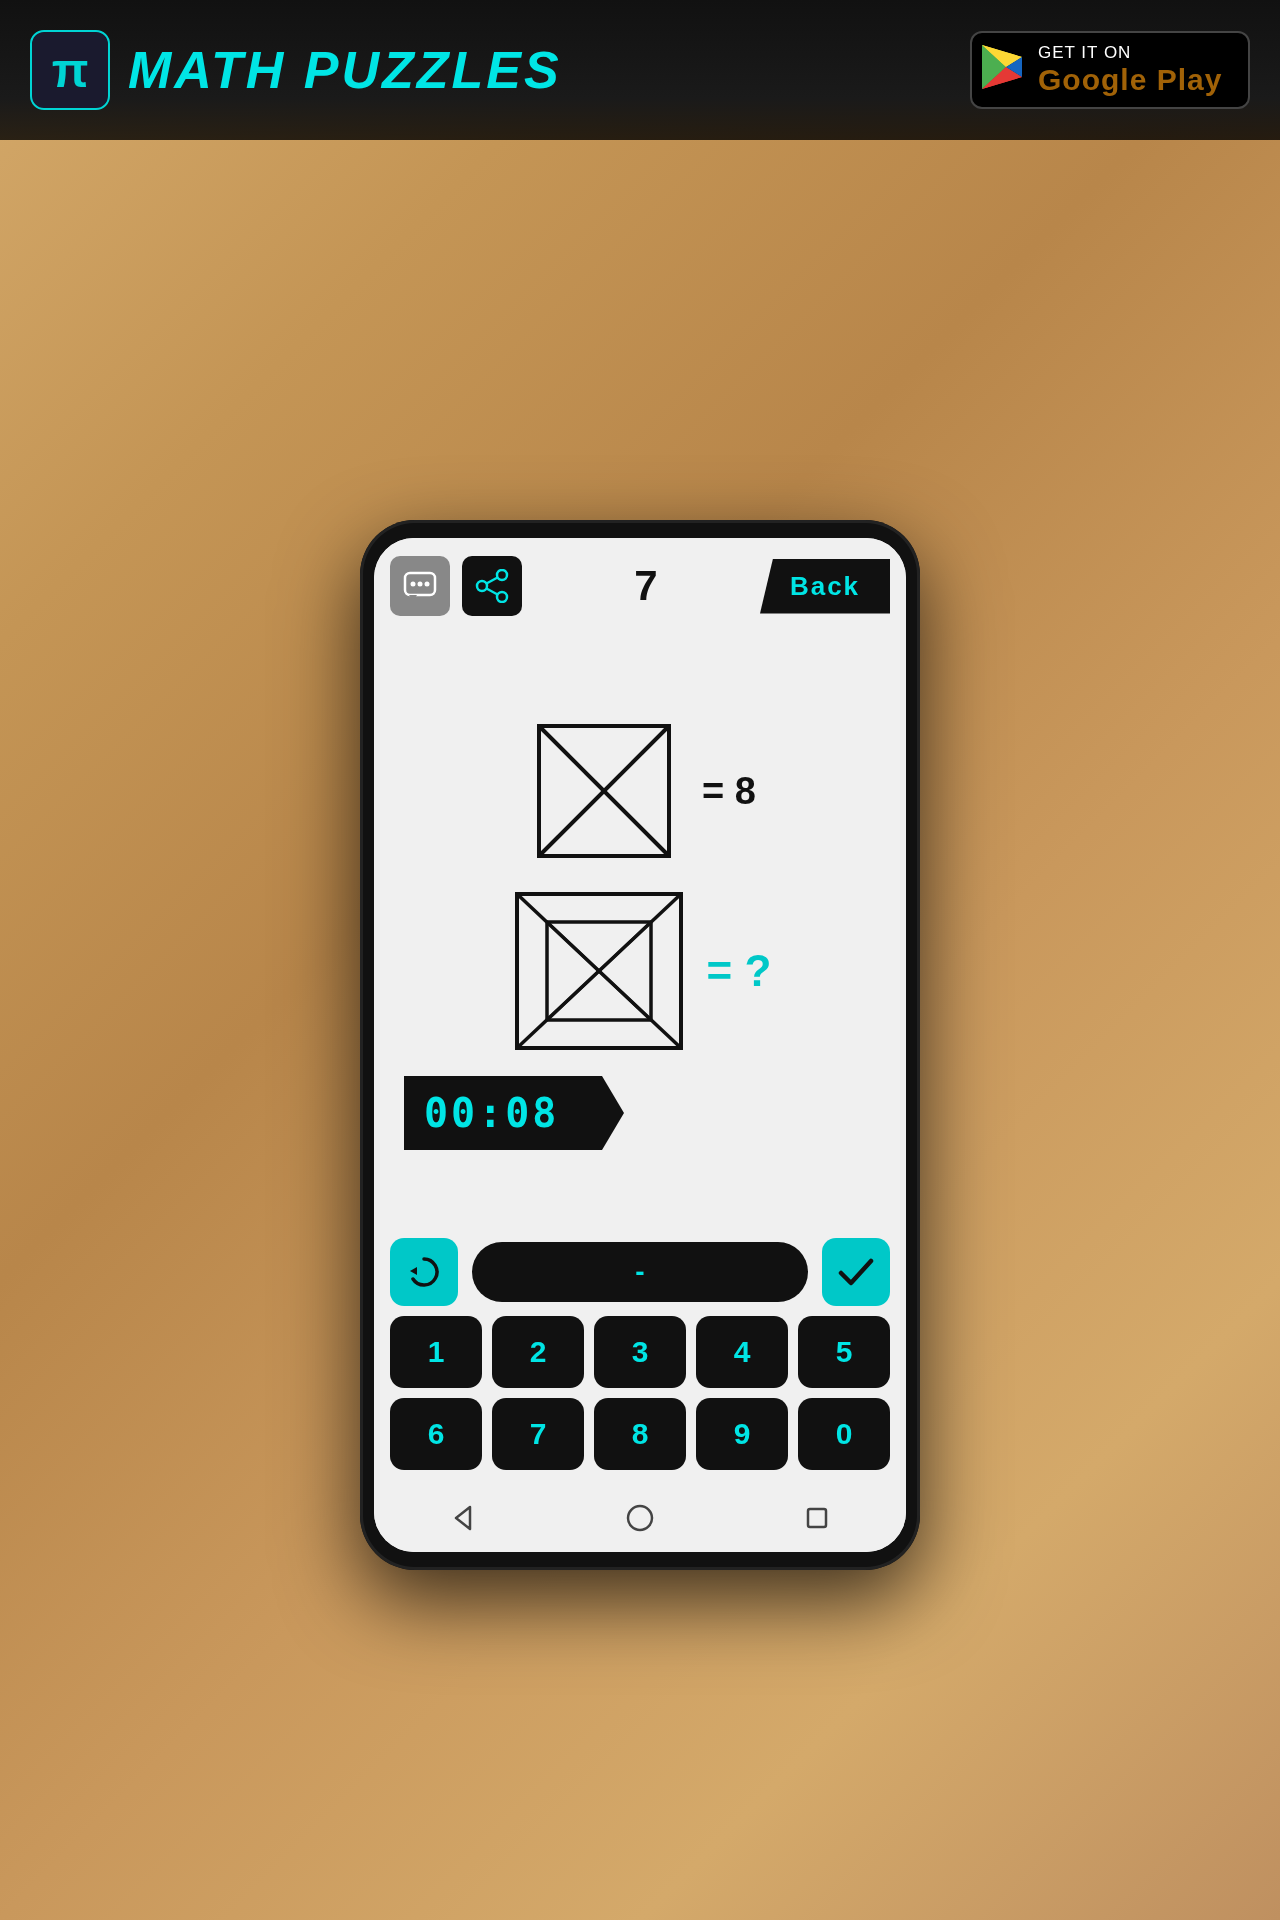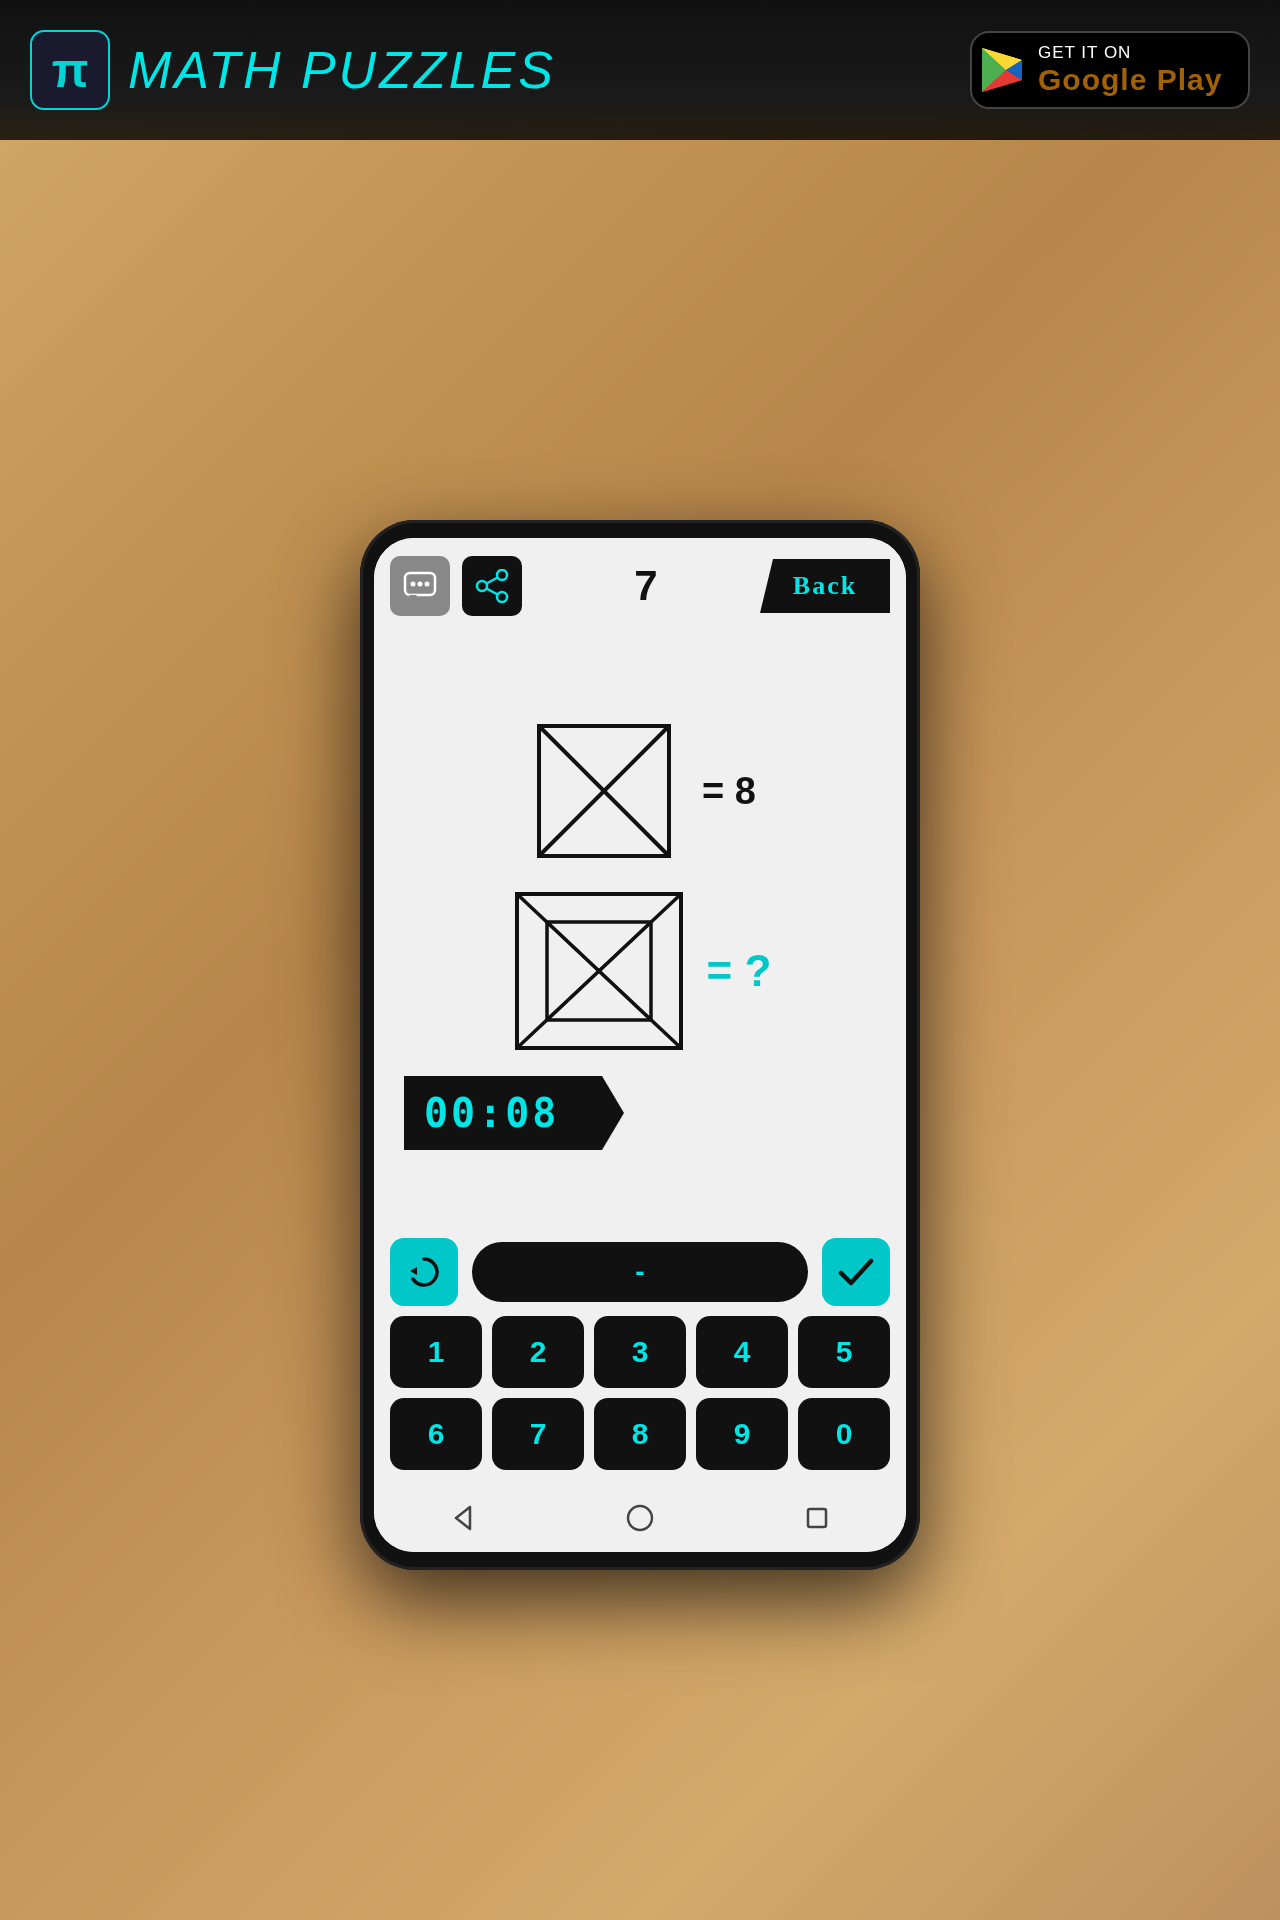--- a/index.html
+++ b/index.html
@@ -52,33 +52,33 @@
 
     .pi-icon span {
       color: #00d4d4;
       font-size: 48px;
       font-weight: bold;
     }
 
     .app-title {
       color: #00e5e5;
       font-size: 52px;
-      font-weight: 400;
+      font-weight: 700;
       letter-spacing: 3px;
       text-transform: uppercase;
       font-style: italic;
     }
 
     .google-play-btn {
       background: #000;
       border: 2px solid #444;
-      border-radius: 19px;
+      border-radius: 12px;
       padding: 10px 8px;
       display: flex;
-      align-items: center;
+      align-items: flex-start;
       gap: 14px;
       cursor: pointer;
       min-width: 280px;
     }
 
     .gp-text-area {
       display: flex;
       flex-direction: column;
     }
 
@@ -177,21 +177,20 @@
       font-size: 26px;
       font-weight: 900;
       padding: 12px 22px;
       clip-path: polygon(10% 0%, 100% 0%, 100% 100%, 0% 100%);
       cursor: pointer;
       letter-spacing: 2px;
       display: flex;
       align-items: center;
       min-width: 130px;
       justify-content: center;
-      font-family: Liberation Serif, serif;
     }
 
     
     .puzzle-area {
       flex: 1;
       display: flex;
       flex-direction: column;
       align-items: center;
       justify-content: center;
       padding: 10px 20px;

